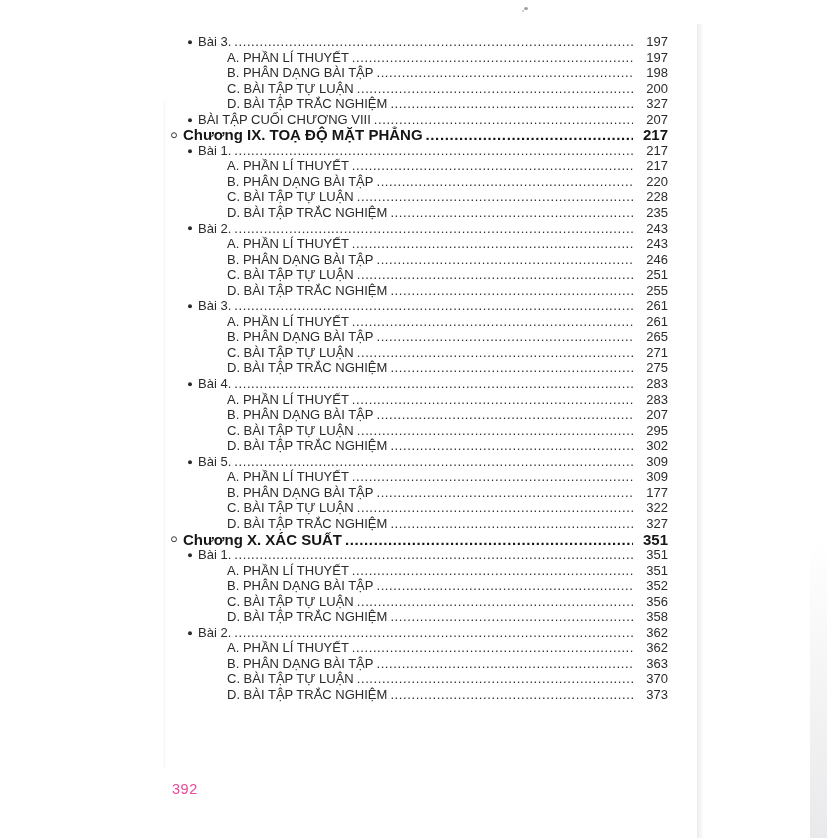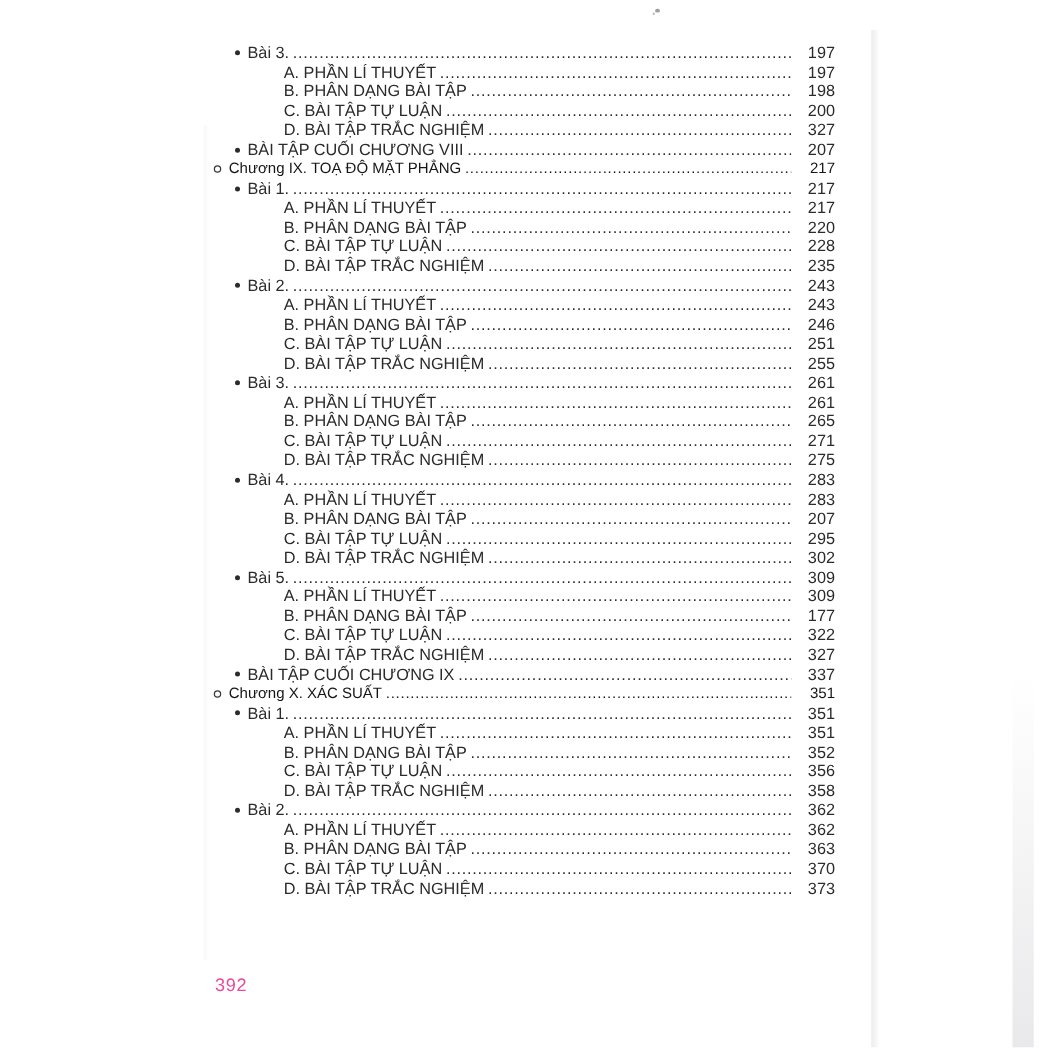--- a/index.html
+++ b/index.html
@@ -41,22 +41,22 @@
     transform:translateY(-46%);
     flex:none;
   }
   .row.lesson{padding-left:27px;justify-content:center;}
   .row.lesson .marker{
     left:17px;width:4px;height:4px;border-radius:50%;
     background:var(--ink);
   }
   .row.chapter{
     padding-left:12px;
-    font-weight:normal;
-    font-size:12px;
+    font-weight:bold;
+    font-size:15px;
     color:var(--ink-bold);
   }
   .row.chapter .marker{
     left:0;width:6px;height:6px;border-radius:50%;
     border:1.3px solid #3a3a3a;background:transparent;
   }
   .row.sub{padding-left:56px;align-items:center;}
 
   .label{flex:none;}
   .dots{
@@ -306,26 +306,20 @@
     <span class="label">C. BÀI TẬP TỰ LUẬN</span>
     <span class="dots"></span>
     <span class="pagenum">322</span>
   </div>
       <div class="row sub">
 
     <span class="label">D. BÀI TẬP TRẮC NGHIỆM</span>
     <span class="dots"></span>
     <span class="pagenum">327</span>
   </div>
-      <div class="row lesson">
-    <span class="marker"></span>
-    <span class="label">BÀI TẬP CUỐI CHƯƠNG IX</span>
-    <span class="dots"></span>
-    <span class="pagenum">337</span>
-  </div>
       <div class="row chapter">
     <span class="marker"></span>
     <span class="label">Chương X. XÁC SUẤT</span>
     <span class="dots"></span>
     <span class="pagenum">351</span>
   </div>
       <div class="row lesson">
     <span class="marker"></span>
     <span class="label">Bài 1.</span>
     <span class="dots"></span>

